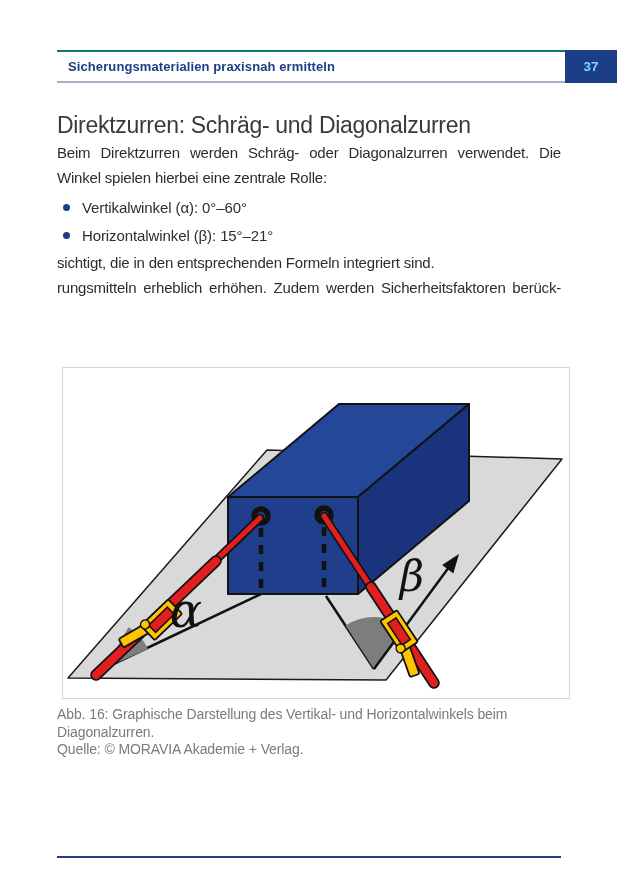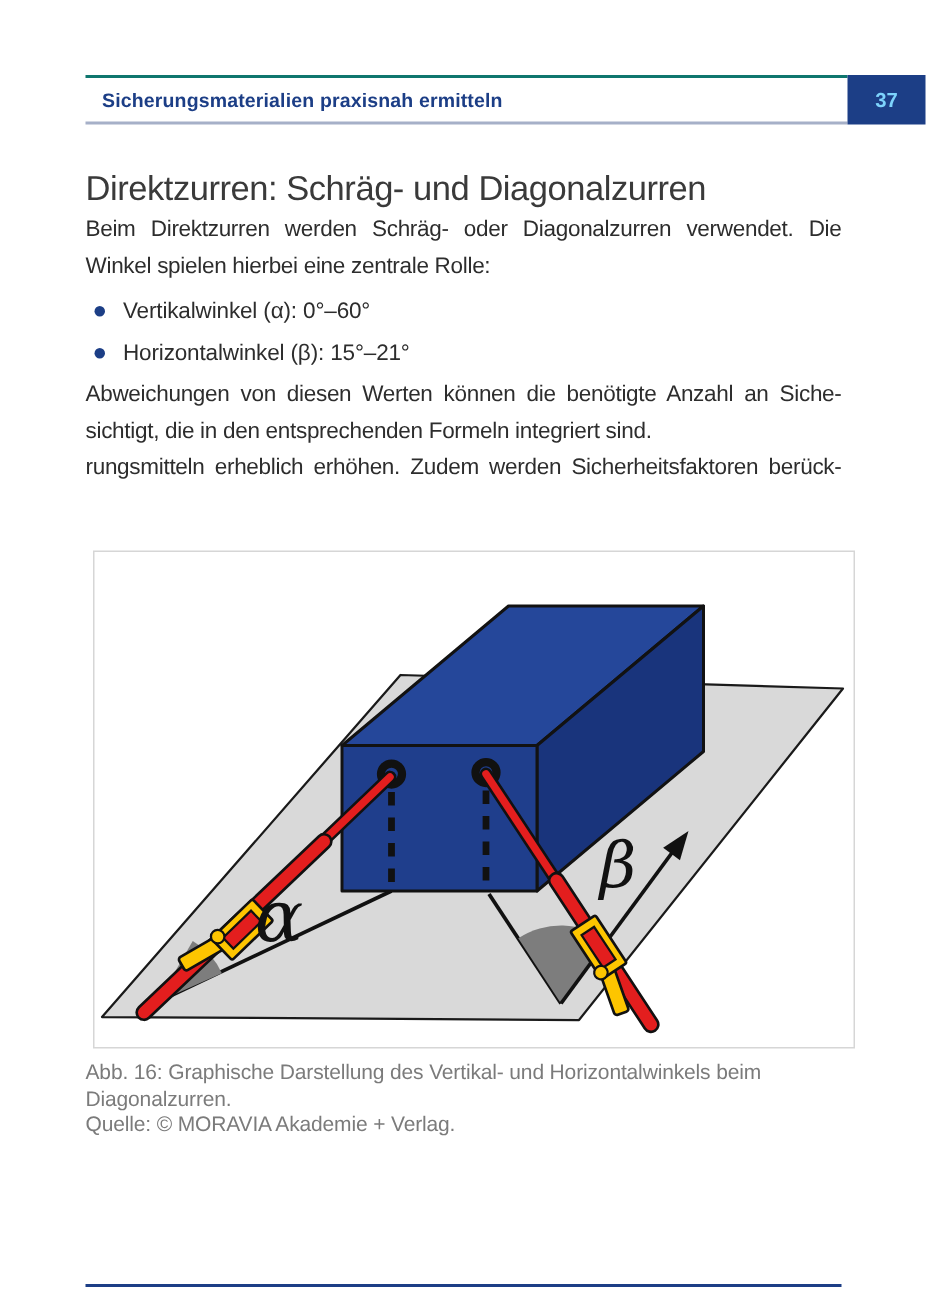--- a/index.html
+++ b/index.html
@@ -71,21 +71,20 @@
       <span class="bullet-dot"></span>
       <span>Vertikalwinkel (α): 0°–60°</span>
     </div>
     <div class="bullet-row">
       <span class="bullet-dot"></span>
       <span>Horizontalwinkel (β): 15°–21°</span>
     </div>
   </div>
 
   <div class="para para-body">
-    <div class="jline">Abweichungen von diesen Werten können die benötigte Anzahl an Siche-</div>
     <div class="jline last">sichtigt, die in den entsprechenden Formeln integriert sind.</div>
     <div class="jline">rungsmitteln erheblich erhöhen. Zudem werden Sicherheitsfaktoren berück-</div>
   </div>
 
   <div class="figure">
     <svg width="506" height="330" viewBox="0 0 506 330">
 
       <polygon points="5,310 204,82 499,91 323,312" fill="#d9d9d9" stroke="#1a1a1a" stroke-width="1.5" stroke-linejoin="round"></polygon>
 
       <line x1="198" y1="226" x2="42" y2="300" stroke="#111" stroke-width="2.5"></line>

